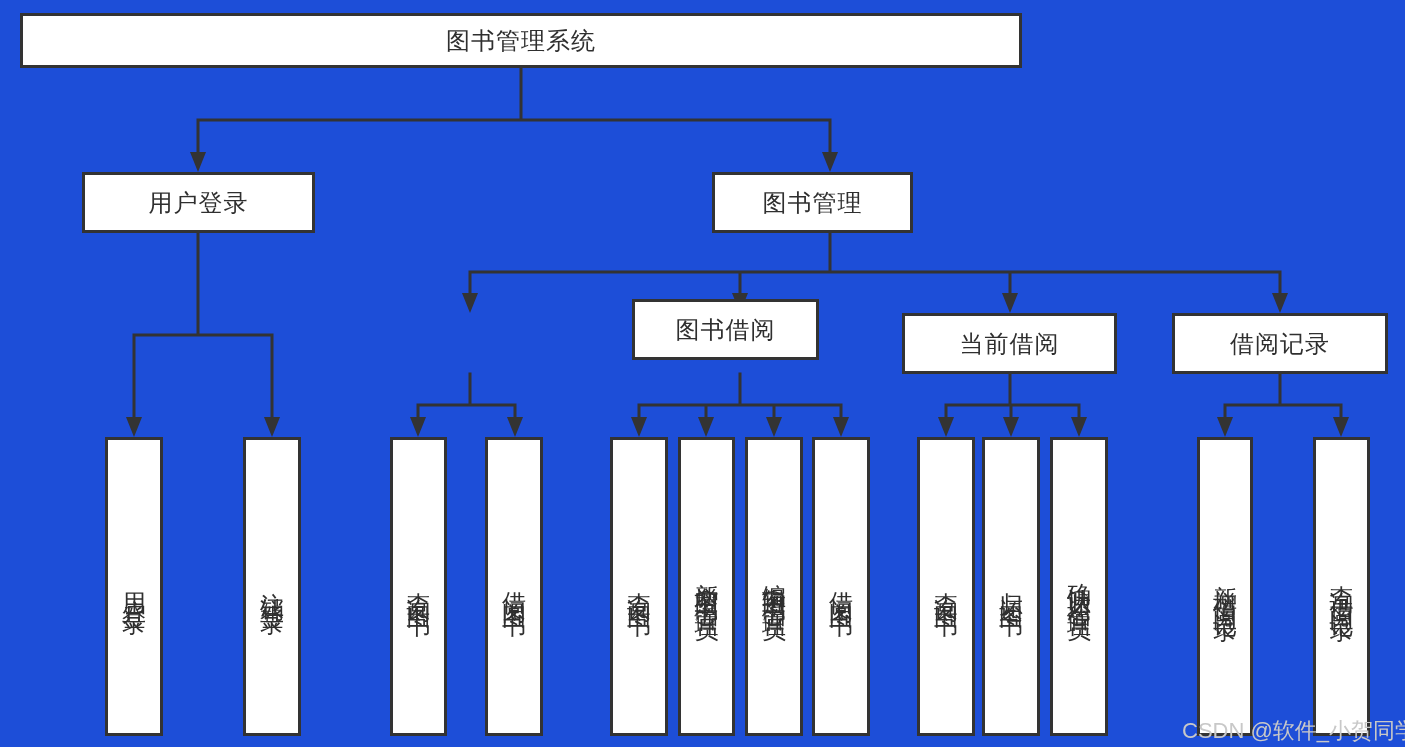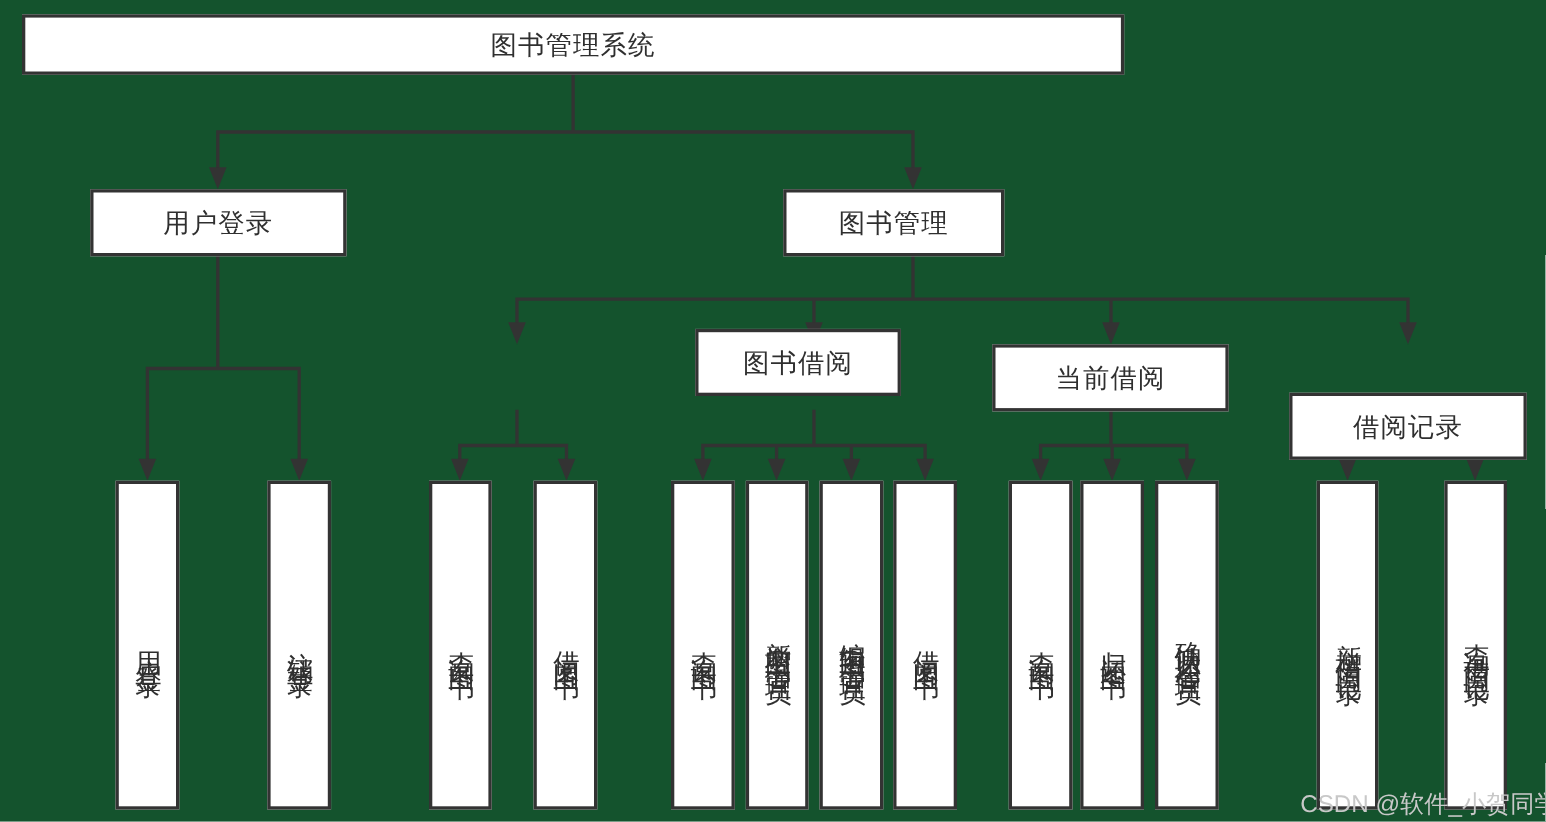--- a/index.html
+++ b/index.html
@@ -1,19 +1,19 @@
 <!DOCTYPE html>
 <html><head>
 <meta charset="utf-8">
 <style>
   html,body{margin:0;padding:0;background:#ffffff;}
   .stage{
     position:relative;
     width:1405px;height:747px;
-    background:#14532d;
+    background:#1d4ed8;
     font-family:"Liberation Sans", sans-serif;
     color:#2f2f2f;
     overflow:hidden;
   }
   .connectors{position:absolute;left:0;top:0;z-index:1;}
   .node{
     position:absolute;
     box-sizing:border-box;
     background:#ffffff;
     border:3px solid #333333;
@@ -96,21 +96,21 @@
   <div class="node hbox" style="left:712px;top:172px;width:201px;height:61px;">
     <span>图书管理</span>
   </div>
 
   <div class="node hbox" style="left:632px;top:299px;width:187px;height:61px;">
     <span>图书借阅</span>
   </div>
   <div class="node hbox" style="left:902px;top:313px;width:215px;height:61px;">
     <span>当前借阅</span>
   </div>
-  <div class="node hbox" style="left:1172px;top:313px;width:216px;height:61px;margin-top:44px;">
+  <div class="node hbox" style="left:1172px;top:313px;width:216px;height:61px;">
     <span>借阅记录</span>
   </div>
 
   <div class="node vbox" style="left:105px;width:58px;">
     <span class="vtext">用户登录</span>
   </div>
   <div class="node vbox" style="left:243px;width:58px;">
     <span class="vtext">注销登录</span>
   </div>
 

